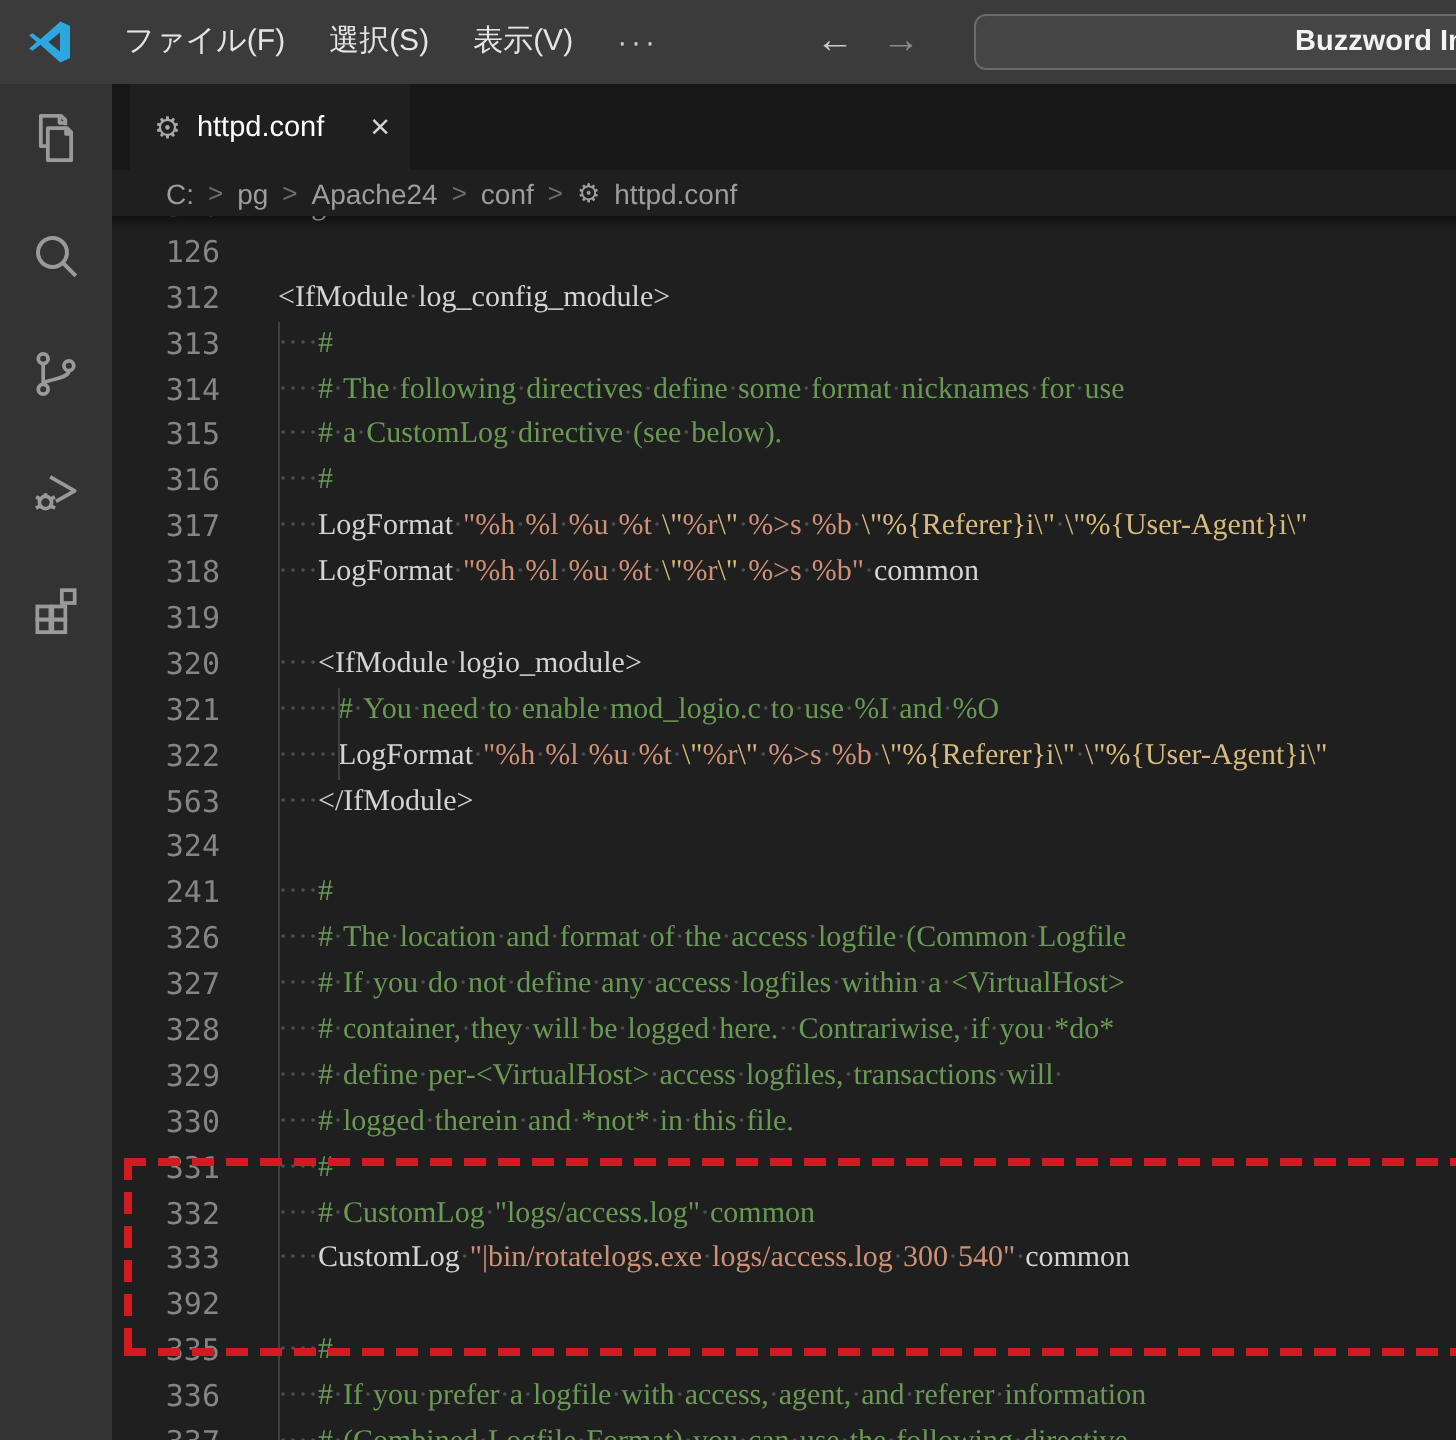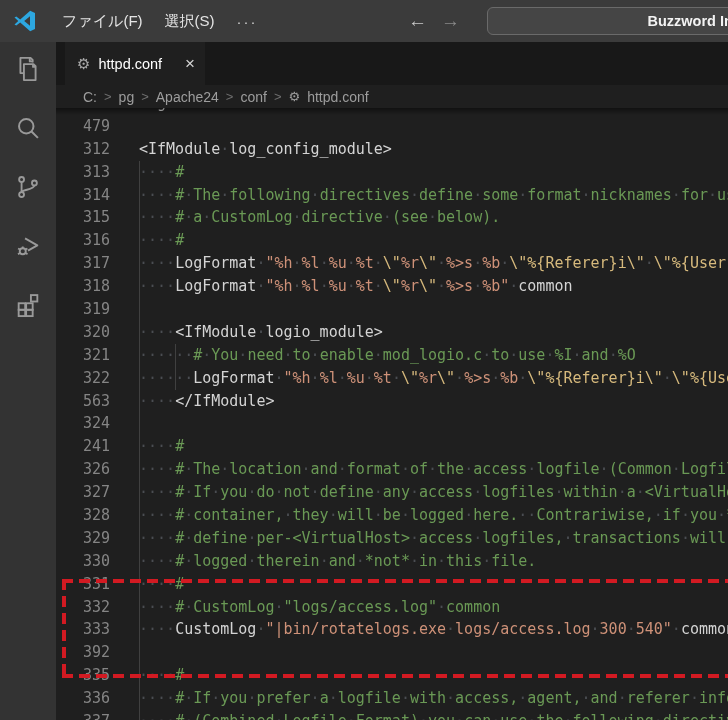--- a/index.html
+++ b/index.html
@@ -42,21 +42,21 @@
   .crumb-sep { color:#6f6f6f; font-size:13px; }
   .crumb-gear { color:#9d9d9d; font-size:13px; }
 
   
   .editor { position:relative; flex:1; overflow:hidden; background:#1f1f1f; }
   .editor .scroll-shadow { position:absolute; left:0; right:0; top:0; height:7px;
     background:linear-gradient(to bottom, rgba(0,0,0,0.45), rgba(0,0,0,0)); z-index:3; pointer-events:none; }
   .lines { margin-top:-16px; font-family:"DejaVu Sans Mono","Liberation Mono",monospace; font-size:15px; }
   .line { display:flex; height:22.9px; line-height:22.9px; white-space:pre; }
   .ln { width:83px; padding-right:29px; text-align:right; color:#858585; flex:0 0 auto; }
-  .code { position:relative; flex:1; min-width:0; }
+  .code { position:relative; flex:1; min-width:0;font-family:Liberation Serif, serif; }
   .guide { position:absolute; top:0; bottom:0; width:1px; background:#404040; }
   .tok-p { color:#d4d4d4; }
   .tok-c { color:#6a9955; }
   .tok-s { color:#ce9178; }
   .tok-e { color:#d7ba7d; }
   .ws { color:#4a4d52; }
 
   
   .hl-box { position:absolute; left:62px; top:579px; width:680px; height:99px; z-index:5; pointer-events:none; }
   .hl-edge { position:absolute; }
@@ -72,20 +72,21 @@
 
 <div class="app">
 
   <div class="titlebar">
     <svg class="logo" viewBox="0 0 24 24">
       <path fill="#2da7e0" d="M17.2 1.8 22 4v16l-4.8 2.2L7.2 13.4l-3.9 3-1.8-1L5.3 12 1.5 8.6l1.8-1 3.9 3L17.2 1.8zM17 7.3 11.2 12 17 16.7V7.3z"></path>
     </svg>
     <div style="display:flex;justify-content:space-between;">
         <div class="menu-item">ファイル(F)</div>
         <div class="menu-item">選択(S)</div>
+        <div class="menu-item">表示(V)</div>
       </div>
     <div class="menu-more">···</div>
     <div class="nav-arrows">
       <span class="arrow-back">←</span>
       <span class="arrow-fwd">→</span>
     </div>
     <div class="cmd-box">
       <span>Buzzword Inc.</span>
     </div>
   </div>
@@ -154,21 +155,21 @@
           <span>conf</span>
           <span class="crumb-sep">&gt;</span>
           <span class="crumb-gear">⚙</span>
           <span>httpd.conf</span>
         </div>
 
       <div class="editor">
         <div class="scroll-shadow"></div>
         <div class="lines">
             <div class="line"><span class="ln">310</span><span class="code"><span class="tok-p">LogLevel</span><span class="ws">·</span><span class="tok-p">warn</span></span></div>
-            <div class="line"><span class="ln">479</span><span class="code"></span></div>
+            <div class="line"><span class="ln">126</span><span class="code"></span></div>
             <div class="line"><span class="ln">312</span><span class="code"><span class="tok-p">&lt;IfModule</span><span class="ws">·</span><span class="tok-p">log_config_module&gt;</span></span></div>
             <div class="line"><span class="ln">313</span><span class="code"><span class="guide" style="left: 0ch;"></span><span class="ws">·</span><span class="ws">·</span><span class="ws">·</span><span class="ws">·</span><span class="tok-c">#</span></span></div>
             <div class="line"><span class="ln">314</span><span class="code"><span class="guide" style="left: 0ch;"></span><span class="ws">·</span><span class="ws">·</span><span class="ws">·</span><span class="ws">·</span><span class="tok-c">#</span><span class="ws">·</span><span class="tok-c">The</span><span class="ws">·</span><span class="tok-c">following</span><span class="ws">·</span><span class="tok-c">directives</span><span class="ws">·</span><span class="tok-c">define</span><span class="ws">·</span><span class="tok-c">some</span><span class="ws">·</span><span class="tok-c">format</span><span class="ws">·</span><span class="tok-c">nicknames</span><span class="ws">·</span><span class="tok-c">for</span><span class="ws">·</span><span class="tok-c">use</span></span></div>
             <div class="line"><span class="ln">315</span><span class="code"><span class="guide" style="left: 0ch;"></span><span class="ws">·</span><span class="ws">·</span><span class="ws">·</span><span class="ws">·</span><span class="tok-c">#</span><span class="ws">·</span><span class="tok-c">a</span><span class="ws">·</span><span class="tok-c">CustomLog</span><span class="ws">·</span><span class="tok-c">directive</span><span class="ws">·</span><span class="tok-c">(see</span><span class="ws">·</span><span class="tok-c">below).</span></span></div>
             <div class="line"><span class="ln">316</span><span class="code"><span class="guide" style="left: 0ch;"></span><span class="ws">·</span><span class="ws">·</span><span class="ws">·</span><span class="ws">·</span><span class="tok-c">#</span></span></div>
             <div class="line"><span class="ln">317</span><span class="code"><span class="guide" style="left: 0ch;"></span><span class="ws">·</span><span class="ws">·</span><span class="ws">·</span><span class="ws">·</span><span class="tok-p">LogFormat</span><span class="ws">·</span><span class="tok-s">"%h</span><span class="ws">·</span><span class="tok-s">%l</span><span class="ws">·</span><span class="tok-s">%u</span><span class="ws">·</span><span class="tok-s">%t</span><span class="ws">·</span><span class="tok-e">\"</span><span class="tok-s">%r</span><span class="tok-e">\"</span><span class="ws">·</span><span class="tok-s">%&gt;s</span><span class="ws">·</span><span class="tok-s">%b</span><span class="ws">·</span><span class="tok-e">\"%{Referer}i\"</span><span class="ws">·</span><span class="tok-e">\"%{User-Agent}i\"</span></span></div>
             <div class="line"><span class="ln">318</span><span class="code"><span class="guide" style="left: 0ch;"></span><span class="ws">·</span><span class="ws">·</span><span class="ws">·</span><span class="ws">·</span><span class="tok-p">LogFormat</span><span class="ws">·</span><span class="tok-s">"%h</span><span class="ws">·</span><span class="tok-s">%l</span><span class="ws">·</span><span class="tok-s">%u</span><span class="ws">·</span><span class="tok-s">%t</span><span class="ws">·</span><span class="tok-e">\"</span><span class="tok-s">%r</span><span class="tok-e">\"</span><span class="ws">·</span><span class="tok-s">%&gt;s</span><span class="ws">·</span><span class="tok-s">%b"</span><span class="ws">·</span><span class="tok-p">common</span></span></div>
             <div class="line"><span class="ln">319</span><span class="code"><span class="guide" style="left: 0ch;"></span></span></div>
             <div class="line"><span class="ln">320</span><span class="code"><span class="guide" style="left: 0ch;"></span><span class="ws">·</span><span class="ws">·</span><span class="ws">·</span><span class="ws">·</span><span class="tok-p">&lt;IfModule</span><span class="ws">·</span><span class="tok-p">logio_module&gt;</span></span></div>
             <div class="line"><span class="ln">321</span><span class="code"><span class="guide" style="left: 0ch;"></span><span class="guide" style="left: 4ch;"></span><span class="ws">·</span><span class="ws">·</span><span class="ws">·</span><span class="ws">·</span><span class="ws">·</span><span class="ws">·</span><span class="tok-c">#</span><span class="ws">·</span><span class="tok-c">You</span><span class="ws">·</span><span class="tok-c">need</span><span class="ws">·</span><span class="tok-c">to</span><span class="ws">·</span><span class="tok-c">enable</span><span class="ws">·</span><span class="tok-c">mod_logio.c</span><span class="ws">·</span><span class="tok-c">to</span><span class="ws">·</span><span class="tok-c">use</span><span class="ws">·</span><span class="tok-c">%I</span><span class="ws">·</span><span class="tok-c">and</span><span class="ws">·</span><span class="tok-c">%O</span></span></div>

